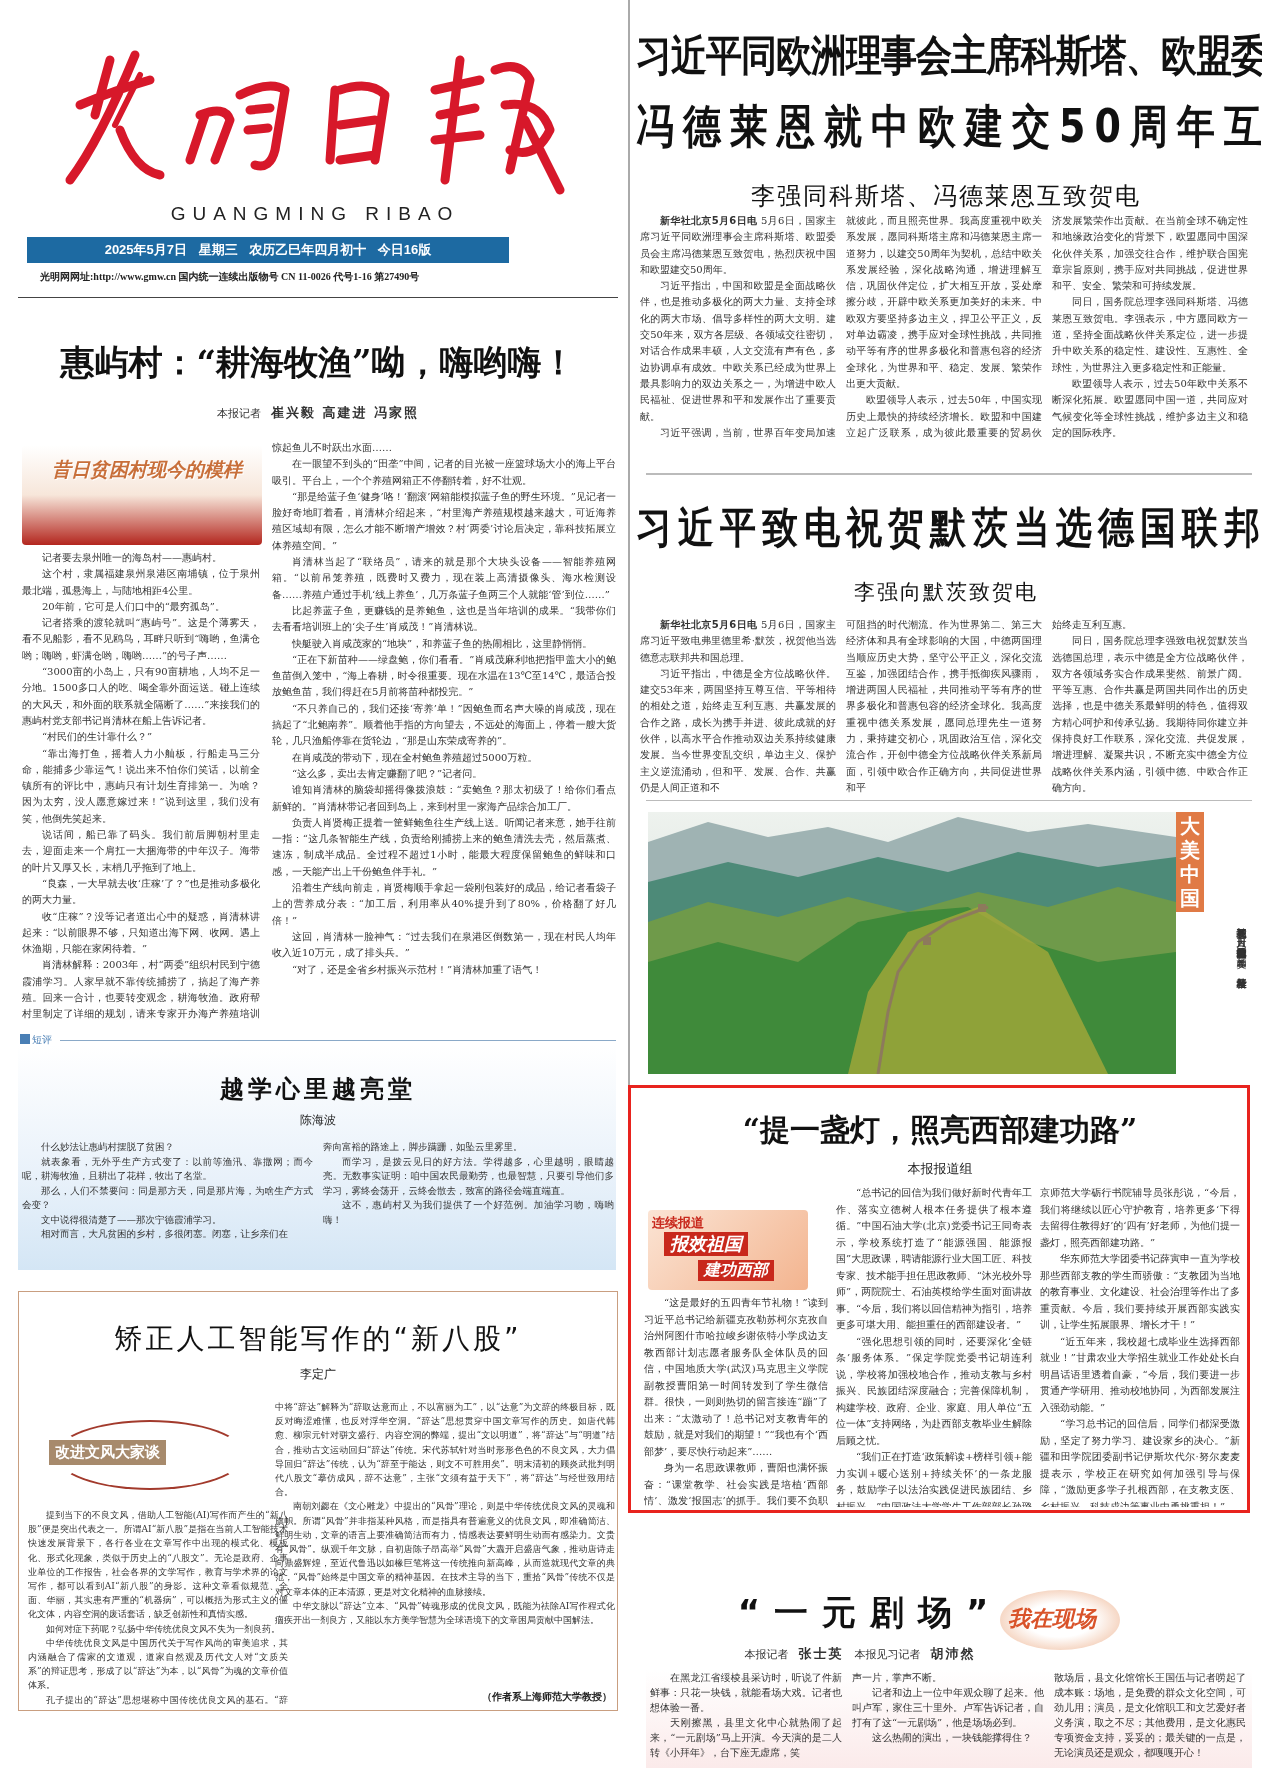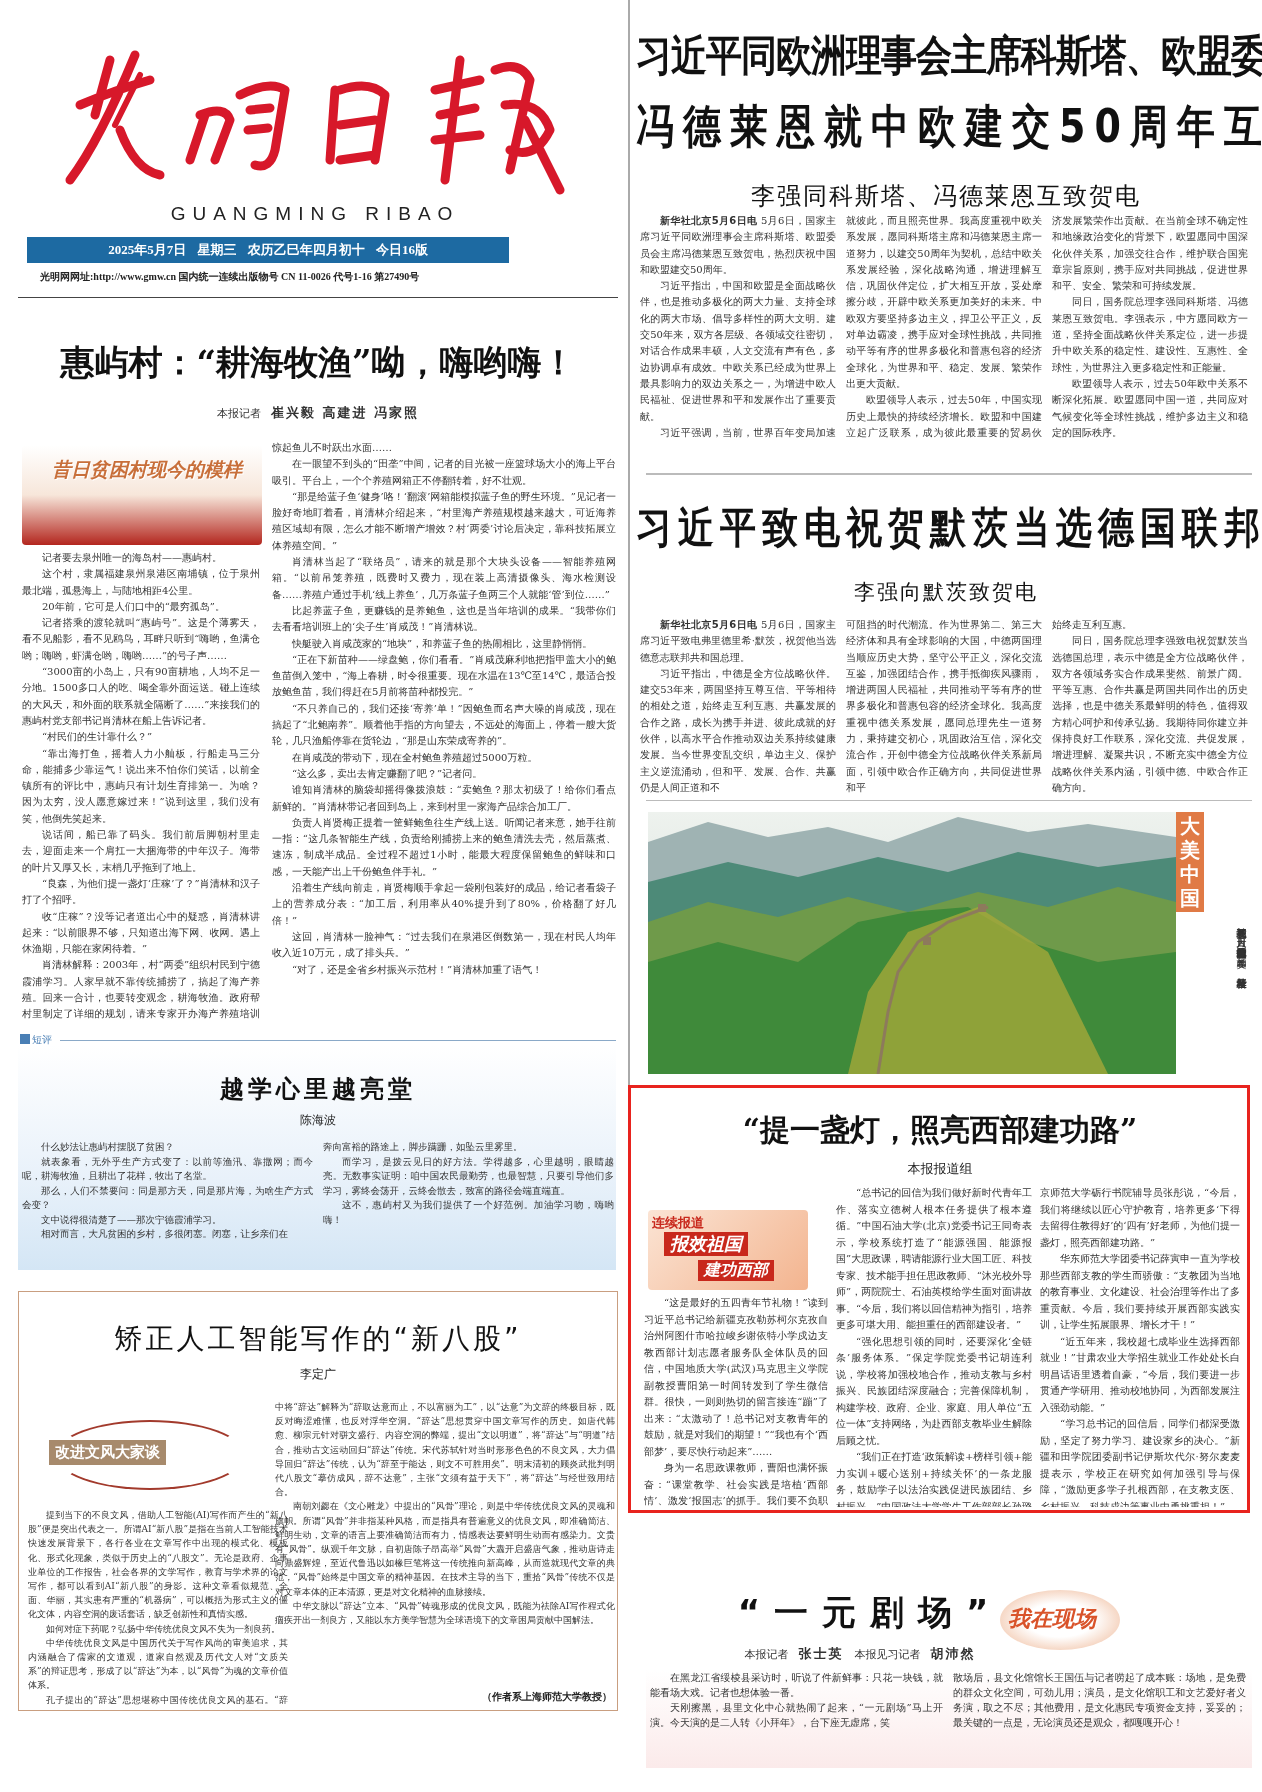--- a/index.html
+++ b/index.html
@@ -1,21 +1,21 @@
 <!DOCTYPE html>
 <html><head>
 <meta charset="utf-8">
 <style>
 *{box-sizing:border-box;margin:0;padding:0}
 body{width:1262px;height:1792px;background:#fff;font-family:"DejaVu Serif",serif;color:#222;position:relative;overflow:hidden}
 .abs{position:absolute}
 .masthead-logo{left:40px;top:20px;width:580px;height:200px}
 .masthead-logo svg{width:100%;height:100%}
 .pinyin{left:150px;top:203px;width:330px;text-align:center;font-family:"Liberation Sans",sans-serif;font-size:19px;letter-spacing:7px;color:#222}
-.dateband{left:27px;top:237px;width:482px;height:26px;background:#1d6aa2;color:#fff;font-family:Liberation Serif, serif;font-size:13px;font-weight:bold;text-align:center;line-height:26px;word-spacing:8px}
+.dateband{left:27px;top:237px;width:482px;height:26px;background:#1d6aa2;color:#fff;font-family:Liberation Sans, sans-serif;font-size:13px;font-weight:bold;text-align:center;line-height:26px;word-spacing:8px}
 .pubinfo{left:40px;top:270px;width:460px;font-family:Liberation Serif, serif;font-size:10px;font-weight:bold;color:#222;white-space:nowrap}
 .rule-left{left:18px;top:297px;width:600px;height:1px;background:#444}
 .vdiv{left:628px;top:0;width:2px;height:1110px;background:#aaa}
 .h1{font-family:"DejaVu Sans",sans-serif;font-weight:bold;color:#111;text-align:center;white-space:nowrap}
 .h-sub{font-family:"DejaVu Sans",sans-serif;color:#111;text-align:center}
 .byline{font-size:11px;color:#333;text-align:center}
 .byline b{font-family:"DejaVu Serif",serif;font-size:13px;margin-left:10px;letter-spacing:2px}
 .cols{display:flex;gap:10px}
 .col{flex:1;font-size:10px;line-height:16.3px;text-align:justify;color:#333}
 .col p{text-indent:2em}
@@ -166,20 +166,25 @@
 <div class="abs" style="left:1000px;top:1590px;width:120px;height:60px;border-radius:50%;background:radial-gradient(ellipse at center,#fff 40%,#f6d8c6 70%,#fff 100%)">
   <div style="position:absolute;left:8px;top:14px;font-family:'DejaVu Sans',sans-serif;font-size:22px;font-weight:bold;font-style:italic;color:#d9532a">我在现场</div>
 </div>
 <div class="abs pinkbg"></div>
 <div class="abs cols" style="left:650px;top:1670px;width:596px;height:100px;overflow:hidden">
   <div class="col" style="font-size:10px;line-height:15px">
     <p>在黑龙江省绥棱县采访时，听说了件新鲜事：只花一块钱，就能看场大戏。记者也想体验一番。</p>
     <p>天刚擦黑，县里文化中心就热闹了起来，“一元剧场”马上开演。今天演的是二人转《小拜年》，台下座无虚席，笑</p>
   </div>
   <div class="col" style="font-size:10px;line-height:15px">
+    <p class="noind">声一片，掌声不断。</p>
+    <p>记者和边上一位中年观众聊了起来。他叫卢军，家住三十里外。卢军告诉记者，自打有了这“一元剧场”，他是场场必到。</p>
+    <p>这么热闹的演出，一块钱能撑得住？</p>
+  </div>
+  <div class="col" style="font-size:10px;line-height:15px">
     <p class="noind">散场后，县文化馆馆长王国伍与记者唠起了成本账：场地，是免费的群众文化空间，可劲儿用；演员，是文化馆职工和文艺爱好者义务演，取之不尽；其他费用，是文化惠民专项资金支持，妥妥的；最关键的一点是，无论演员还是观众，都嘎嘎开心！</p>
   </div>
 </div>
 
 <div class="abs h1" style="left:18px;top:340px;width:600px;font-size:34px;font-family:'DejaVu Serif',serif">惠屿村：“耕海牧渔”呦，嗨哟嗨！</div>
 <div class="abs byline" style="left:18px;top:404px;width:600px">
   <span>本报记者</span><b>崔兴毅 高建进 冯家照</b>
 </div>
 <div class="abs banner" style="left:22px;top:445px;width:240px;height:100px;background:linear-gradient(#fff 0%,#f7e6da 50%,#b3261e 100%)">
   <div style="position:absolute;left:30px;top:12px;font-family:'DejaVu Sans',sans-serif;font-weight:bold;font-style:italic;font-size:19px;color:#c86f3a;text-shadow:1px 1px 0 #fff">昔日贫困村现今的模样</div>
@@ -187,21 +192,21 @@
 <div class="abs" style="left:22px;top:550px;width:238px;height:470px;overflow:hidden">
   <div class="col" style="font-size:10px;line-height:16.3px">
     <p>记者要去泉州唯一的海岛村——惠屿村。</p>
     <p>这个村，隶属福建泉州泉港区南埔镇，位于泉州最北端，孤悬海上，与陆地相距4公里。</p>
     <p>20年前，它可是人们口中的“最穷孤岛”。</p>
     <p>记者搭乘的渡轮就叫“惠屿号”。这是个薄雾天，看不见船影，看不见鸥鸟，耳畔只听到“嗨哟，鱼满仓哟；嗨哟，虾满仓哟，嗨哟……”的号子声……</p>
     <p>“3000亩的小岛上，只有90亩耕地，人均不足一分地。1500多口人的吃、喝全靠外面运送。碰上连续的大风天，和外面的联系就全隔断了……”来接我们的惠屿村党支部书记肖清林在船上告诉记者。</p>
     <p>“村民们的生计靠什么？”</p>
     <p>“靠出海打鱼，摇着人力小舢板，行船走马三分命，能捕多少靠运气！说出来不怕你们笑话，以前全镇所有的评比中，惠屿只有计划生育排第一。为啥？因为太穷，没人愿意嫁过来！”说到这里，我们没有笑，他倒先笑起来。</p>
     <p>说话间，船已靠了码头。我们前后脚朝村里走去，迎面走来一个肩扛一大捆海带的中年汉子。海带的叶片又厚又长，末梢几乎拖到了地上。</p>
-    <p>“良森，为他们提一盏灯‘庄稼’了？”肖清林和汉子打了个招呼。</p>
+    <p>“良森，一大早就去收‘庄稼’了？”也是推动多极化的两大力量。</p>
     <p>收“庄稼”？没等记者道出心中的疑惑，肖清林讲起来：“以前眼界不够，只知道出海下网、收网。遇上休渔期，只能在家闲待着。”</p>
     <p>肖清林解释：2003年，村“两委”组织村民到宁德霞浦学习。人家早就不靠传统捕捞了，搞起了海产养殖。回来一合计，也要转变观念，耕海牧渔。政府帮村里制定了详细的规划，请来专家开办海产养殖培训班，金融机构也给力，为村民提供贷款作启动资金。生产方式一转变，一年四季都有的忙，收入也比以前翻了好几倍。</p>
 
   </div>
 </div>
 <div class="abs" style="left:272px;top:440px;width:344px;height:580px;overflow:hidden">
   <div class="col" style="font-size:10px;line-height:16.3px">
     <p class="noind">惊起鱼儿不时跃出水面……</p>
     <p>在一眼望不到头的“田垄”中间，记者的目光被一座篮球场大小的海上平台吸引。平台上，一个个养殖网箱正不停翻转着，好不壮观。</p>
     <p>“那是给蓝子鱼‘健身’咯！‘翻滚’网箱能模拟蓝子鱼的野生环境。”见记者一脸好奇地盯着看，肖清林介绍起来，“村里海产养殖规模越来越大，可近海养殖区域却有限，怎么才能不断增产增效？村‘两委’讨论后决定，靠科技拓展立体养殖空间。”</p>

